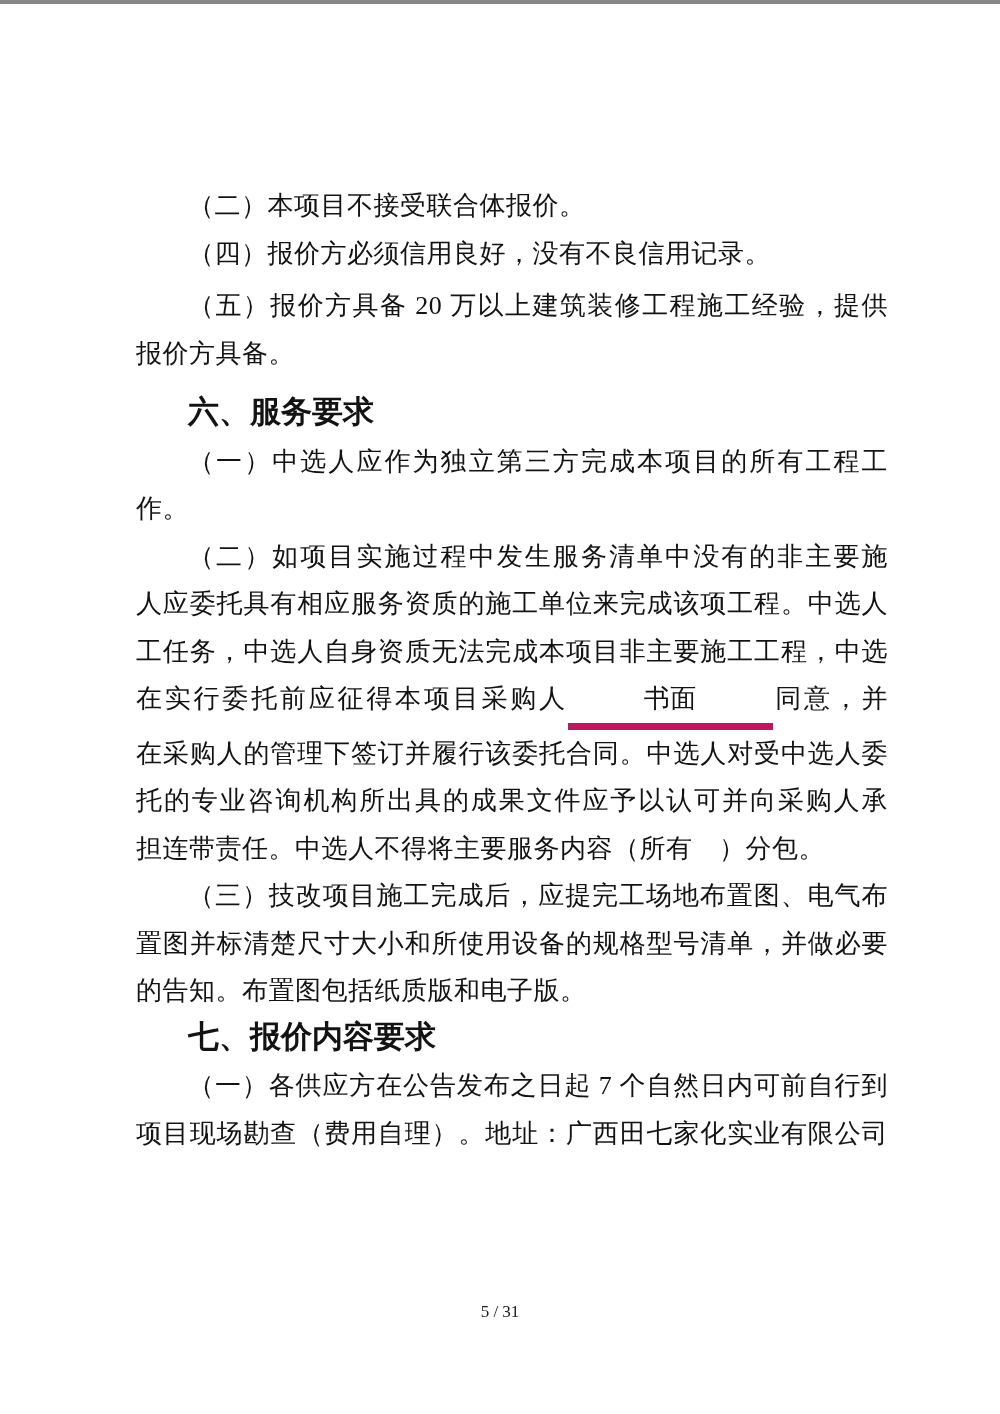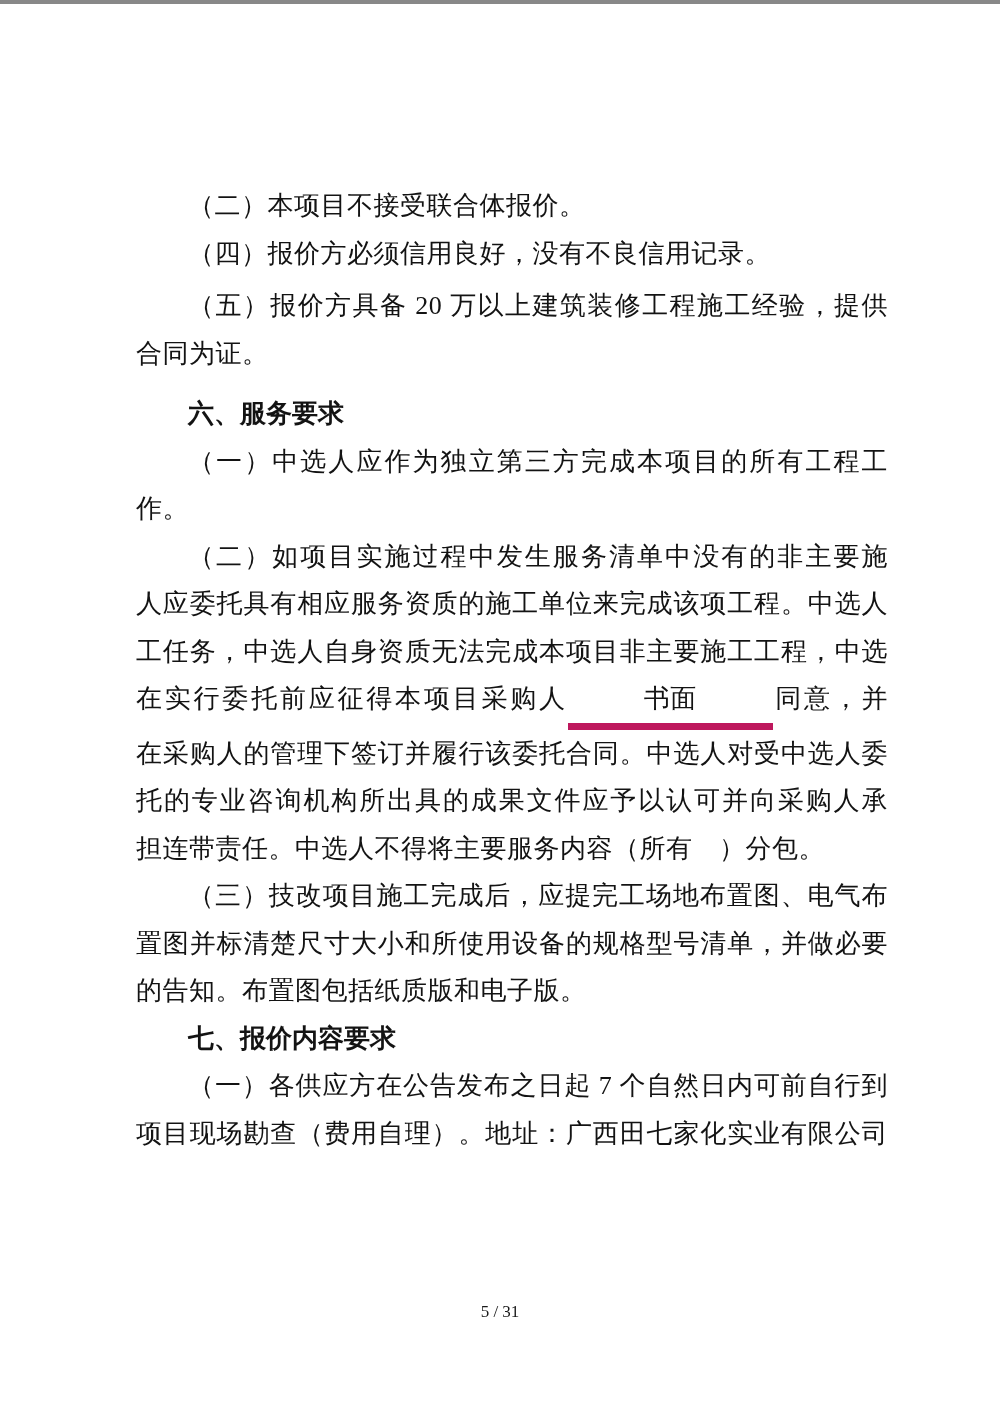--- a/index.html
+++ b/index.html
@@ -22,23 +22,23 @@
     line-height:47.5px;
     text-align:justify;
     text-align-last:left;
     white-space:nowrap;
     letter-spacing:0.5px;
   }
   .line.fill{text-align-last:justify;white-space:normal;}
   .line.indent{text-indent:52px;}
   .para.bold .line{font-weight:400;}
   .heading{
-    font-family:Liberation Serif, serif;
+    font-family:Liberation Mono, monospace;
     font-weight:700;
-    font-size:26px;
+    font-size:31px;
     line-height:47.5px;
     padding-left:52px;
   }
   .space-sm{margin-top:5px;}
   .space-md{margin-top:13px;}
   .blank{
     display:inline-block;
     width:205px;
     border-bottom:7px solid #be185d;
     text-align:center;
@@ -61,21 +61,21 @@
 <div class="page">
   <main class="textcol" id="doc-body">
       <div class="para">
         <div class="line indent">（二）本项目不接受联合体报价。</div>
       </div>
       <div class="para">
         <div class="line indent">（四）报价方必须信用良好，没有不良信用记录。</div>
       </div>
       <div class="para space-sm">
         <div class="line indent fill">（五）报价方具备 20 万以上建筑装修工程施工经验，提供</div>
-        <div class="line">合同为证。</div>
+        <div class="line">报价方具备。</div>
       </div>
       <div class="heading space-md">六、服务要求</div>
       <div class="para">
         <div class="line indent fill">（一）中选人应作为独立第三方完成本项目的所有工程工</div>
         <div class="line">作。</div>
       </div>
       <div class="para">
         <div class="line indent fill">（二）如项目实施过程中发生服务清单中没有的非主要施</div>
         <div class="line fill">人应委托具有相应服务资质的施工单位来完成该项工程。中选人</div>
         <div class="line fill">工任务，中选人自身资质无法完成本项目非主要施工工程，中选</div>

